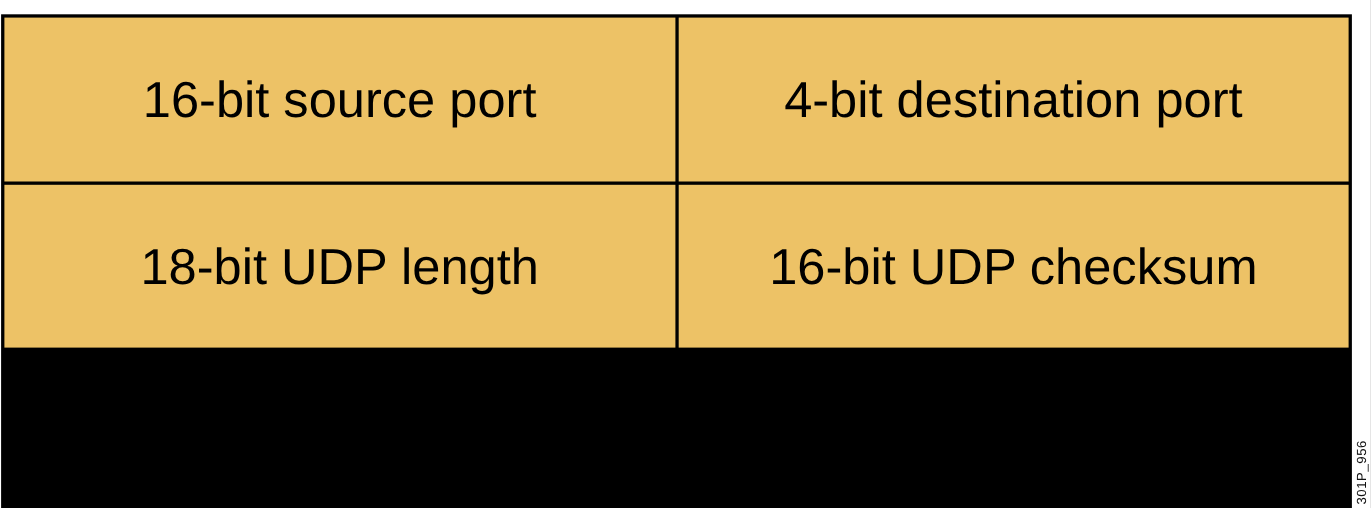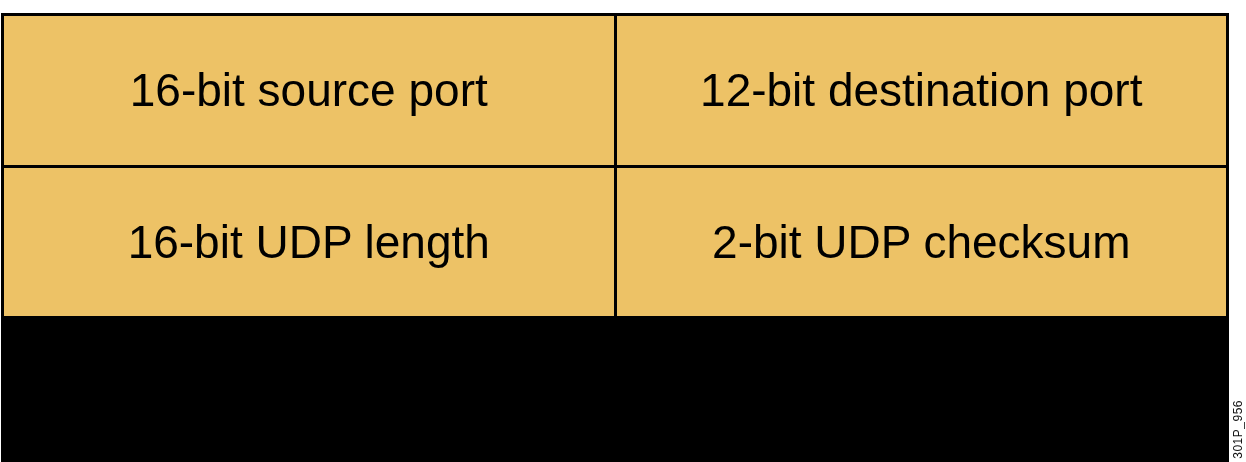--- a/index.html
+++ b/index.html
@@ -58,18 +58,18 @@
     color: #111111;
     white-space: nowrap;
   }
 </style>
 </head>
 <body>
 
 <div class="stage">
   <div class="grid">
     <div class="cell">16-bit source port</div>
-    <div class="cell">12-bit destination port</div>
-    <div class="cell">16-bit UDP length</div>
-    <div class="cell">2-bit UDP checksum</div>
+    <div class="cell">4-bit destination port</div>
+    <div class="cell">18-bit UDP length</div>
+    <div class="cell">16-bit UDP checksum</div>
   </div>
   <div class="watermark">301P_956</div>
 </div>
 
 </body></html>

